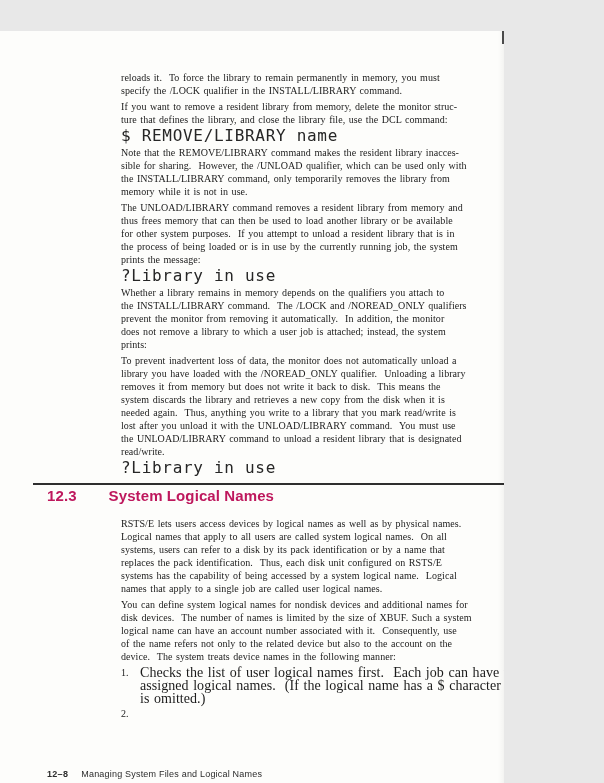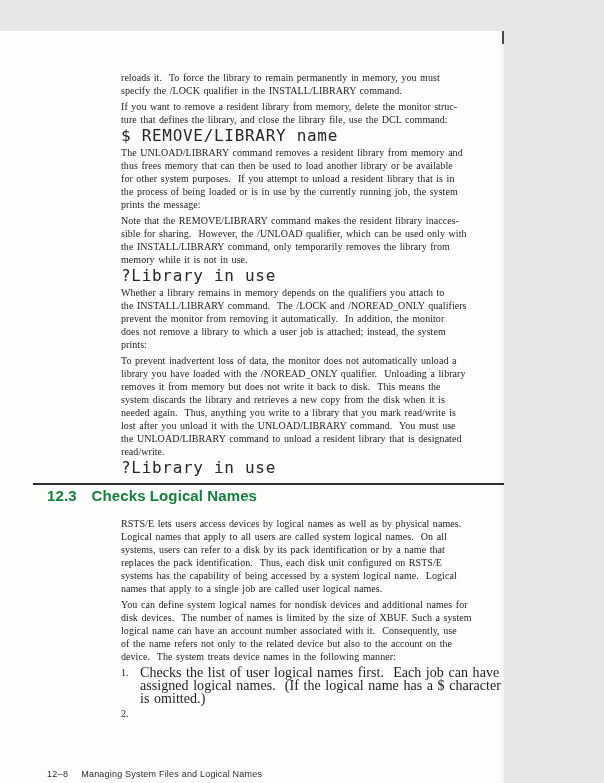--- a/index.html
+++ b/index.html
@@ -43,33 +43,33 @@
     font-size:14px;line-height:13px;white-space:pre;
     word-spacing:1px;letter-spacing:0.05px;color:#1b1b1b;
   }
   
   .section-rule{
     position:absolute;left:33px;top:452px;
     width:536px;height:2px;background:#2e2e2e;
   }
   .section-heading{
     position:absolute;left:47px;top:456px;
-    display:flex;gap:15px;
+    display:flex;gap:32px;
     font-family:"Liberation Sans", sans-serif;
-    font-weight:bold;font-size:15px;color:#15803d;
+    font-weight:bold;font-size:15px;color:#be185d;
     letter-spacing:0.1px;
   }
   
   .footer{
     position:absolute;left:47px;top:738px;
     font-family:"Liberation Sans", sans-serif;
     font-size:9px;color:#2c2c2c;
     display:flex;align-items:baseline;
   }
-  .footer-num{font-weight:normal;margin-right:13px;letter-spacing:0.3px;}
+  .footer-num{font-weight:bold;margin-right:13px;letter-spacing:0.3px;}
   .footer-title{letter-spacing:0.2px;}
   
   .corner-tick{
     position:absolute;right:0;top:0;width:2px;height:13px;background:#4a4a4a;
   }
   .edge-dash{
     position:absolute;height:2px;background:#b0aeab;border-radius:1px;
     transform:rotate(-4deg);
   }
   .dash-1{left:566px;top:88px;width:12px;}
@@ -86,50 +86,50 @@
 <body>
 
 <div class="page">
 
   <div class="flow flow-top">
     <p class="para">reloads it.  To force the library to remain permanently in memory, you must
 specify the /LOCK qualifier in the INSTALL/LIBRARY command.</p>
     <p class="para">If you want to remove a resident library from memory, delete the monitor struc-
 ture that defines the library, and close the library file, use the DCL command:</p>
     <div class="code-line">$ REMOVE/LIBRARY name</div>
+    <p class="para">Note that the REMOVE/LIBRARY command makes the resident library inacces-
+sible for sharing.  However, the /UNLOAD qualifier, which can be used only with
+the INSTALL/LIBRARY command, only temporarily removes the library from
+memory while it is not in use.</p>
     <p class="para">The UNLOAD/LIBRARY command removes a resident library from memory and
 thus frees memory that can then be used to load another library or be available
 for other system purposes.  If you attempt to unload a resident library that is in
 the process of being loaded or is in use by the currently running job, the system
 prints the message:</p>
-    <p class="para">Note that the REMOVE/LIBRARY command makes the resident library inacces-
-sible for sharing.  However, the /UNLOAD qualifier, which can be used only with
-the INSTALL/LIBRARY command, only temporarily removes the library from
-memory while it is not in use.</p>
     <div class="code-line">?Library in use</div>
     <p class="para">Whether a library remains in memory depends on the qualifiers you attach to
 the INSTALL/LIBRARY command.  The /LOCK and /NOREAD_ONLY qualifiers
 prevent the monitor from removing it automatically.  In addition, the monitor
 does not remove a library to which a user job is attached; instead, the system
 prints:</p>
     <p class="para">To prevent inadvertent loss of data, the monitor does not automatically unload a
 library you have loaded with the /NOREAD_ONLY qualifier.  Unloading a library
 removes it from memory but does not write it back to disk.  This means the
 system discards the library and retrieves a new copy from the disk when it is
 needed again.  Thus, anything you write to a library that you mark read/write is
 lost after you unload it with the UNLOAD/LIBRARY command.  You must use
 the UNLOAD/LIBRARY command to unload a resident library that is designated
 read/write.</p>
     <div class="code-line">?Library in use</div>
   </div>
 
   <div class="section-rule"></div>
   <div class="section-heading">
     <span>12.3</span>
-    <span>Checks Logical Names</span>
+    <span>System Logical Names</span>
   </div>
 
   <div class="flow flow-section">
     <p class="para">RSTS/E lets users access devices by logical names as well as by physical names.
 Logical names that apply to all users are called system logical names.  On all
 systems, users can refer to a disk by its pack identification or by a name that
 replaces the pack identification.  Thus, each disk unit configured on RSTS/E
 systems has the capability of being accessed by a system logical name.  Logical
 names that apply to a single job are called user logical names.</p>
     <p class="para">You can define system logical names for nondisk devices and additional names for

